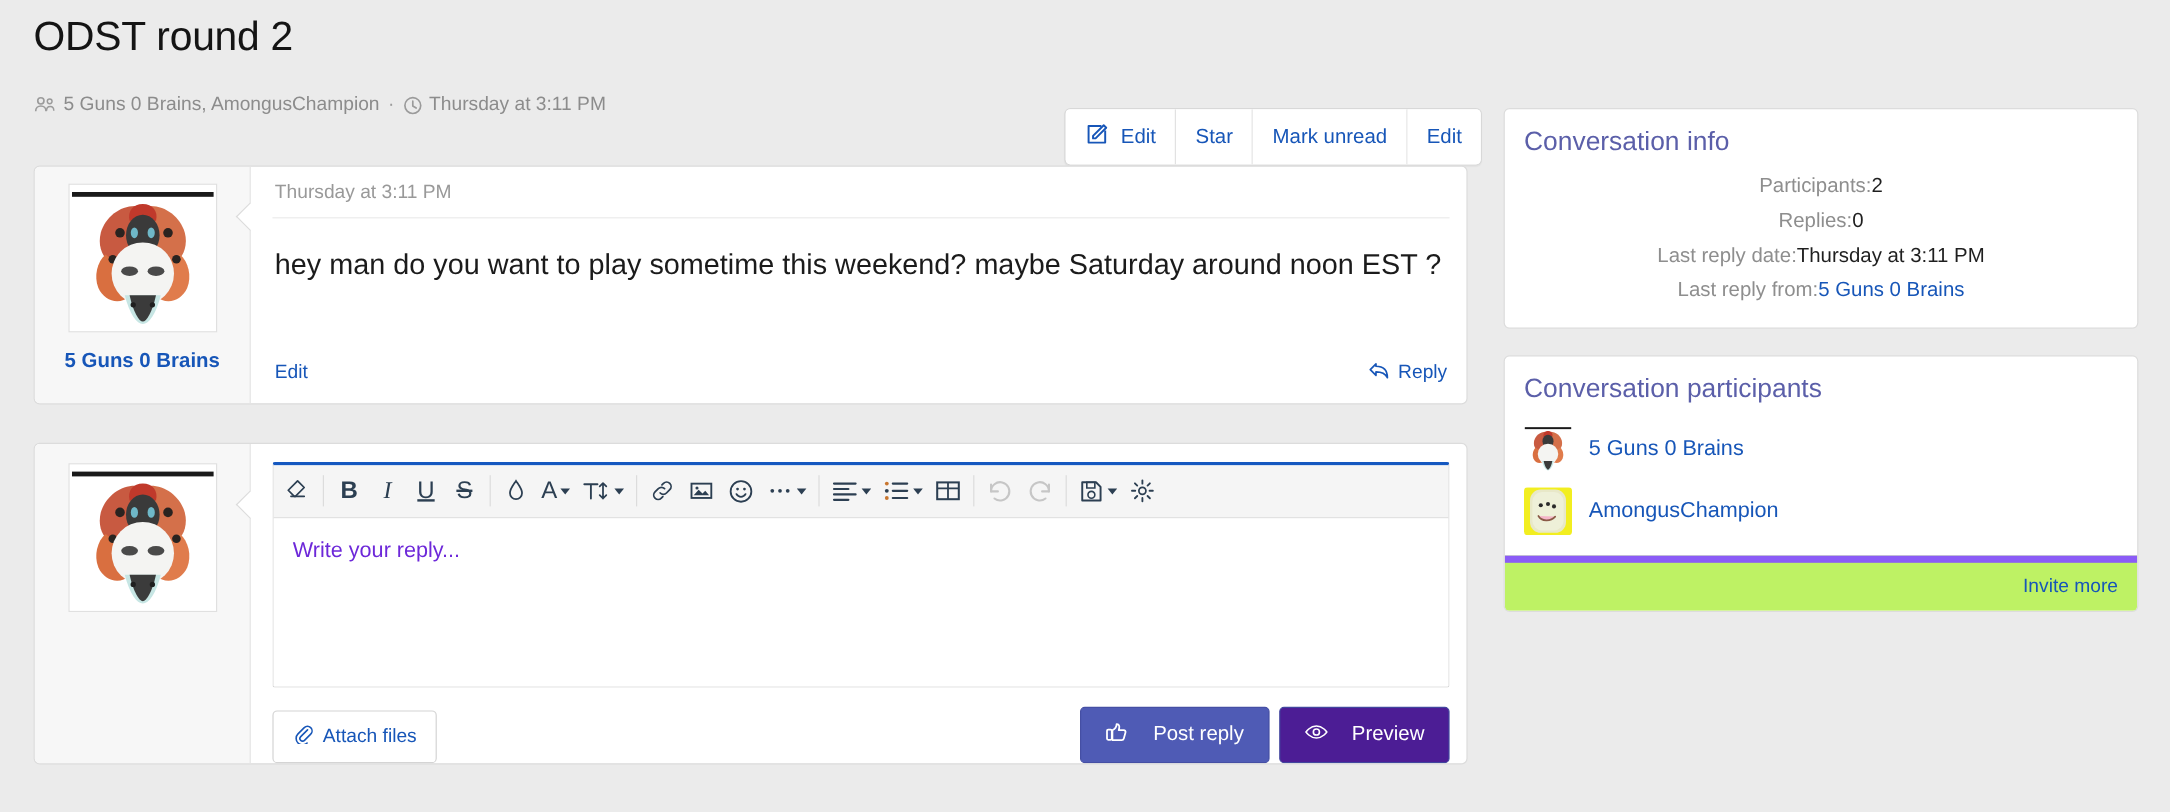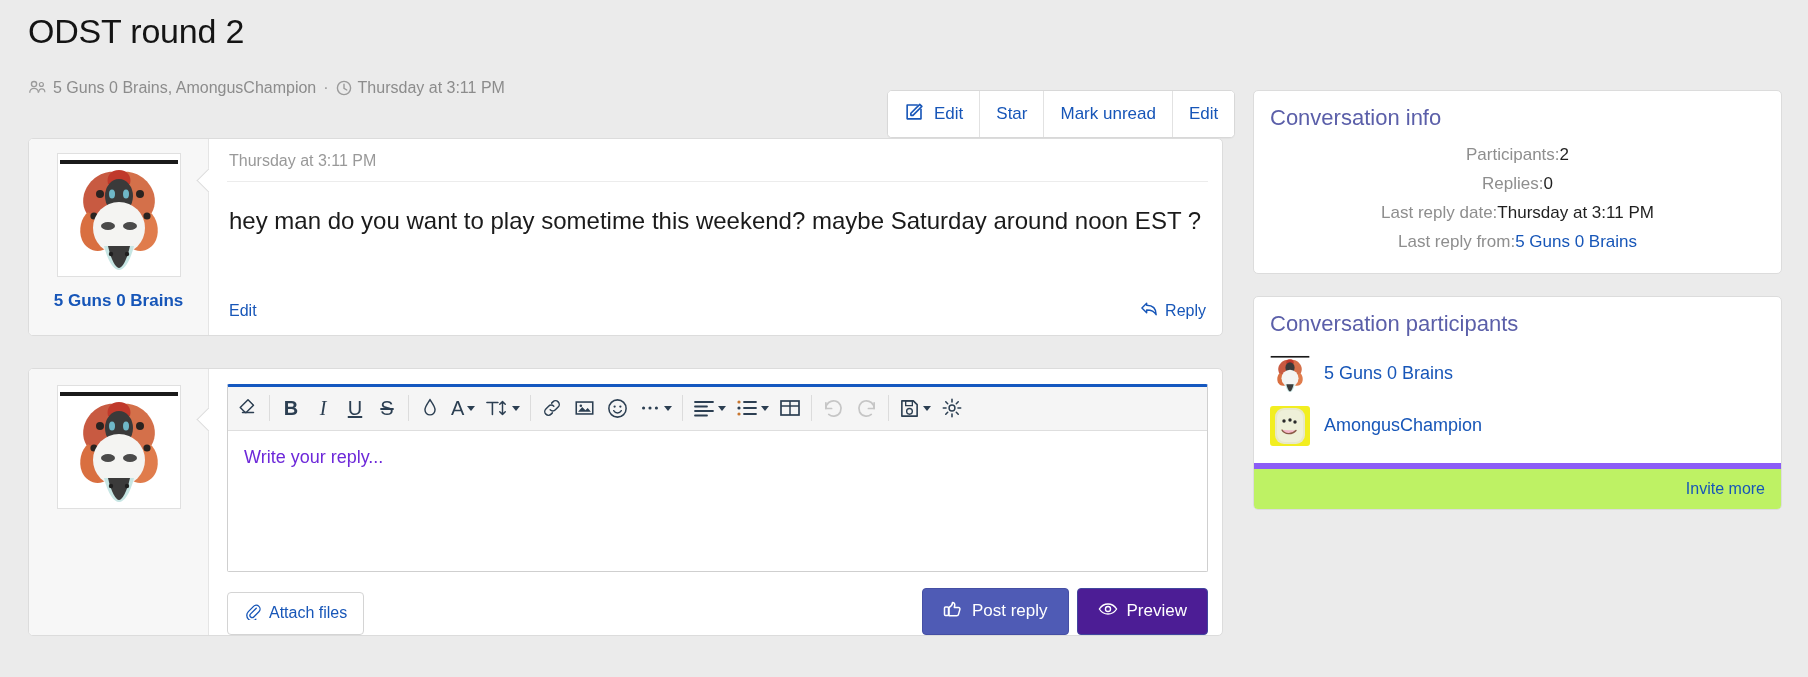--- a/index.html
+++ b/index.html
@@ -140,21 +140,21 @@
     padding: 16px 0 0;
   }
   .attach-btn {
     display: flex; align-items: center; gap: 8px;
     background: #fff; border: 1px solid #d4d4d4; border-radius: 4px;
     padding: 10px 16px; font-size: 16px; color: #1756b8; cursor: pointer;
     font-family: inherit;
   }
   .right-actions { display: flex; gap: 8px; }
   .primary-btn {
-    display: flex; align-items: center; gap: 9px;
+    display: flex; align-items: center; gap: 20px;
     background: #4f5bb5; border: 1px solid #454fa4; border-radius: 4px;
     padding: 11px 20px; font-size: 17px; color: #fff; cursor: pointer;
     font-family: inherit; white-space: nowrap;
   }
   .primary-btn.alt { background: #4c1d95; border-color: #41469e; }
 
   
   .sidebar { position: absolute; top: 90px; left: 1237px; width: 545px; padding-left: 16px; }
   .card {
     background: #fff; border: 1px solid #dcdcdc; border-radius: 5px;

